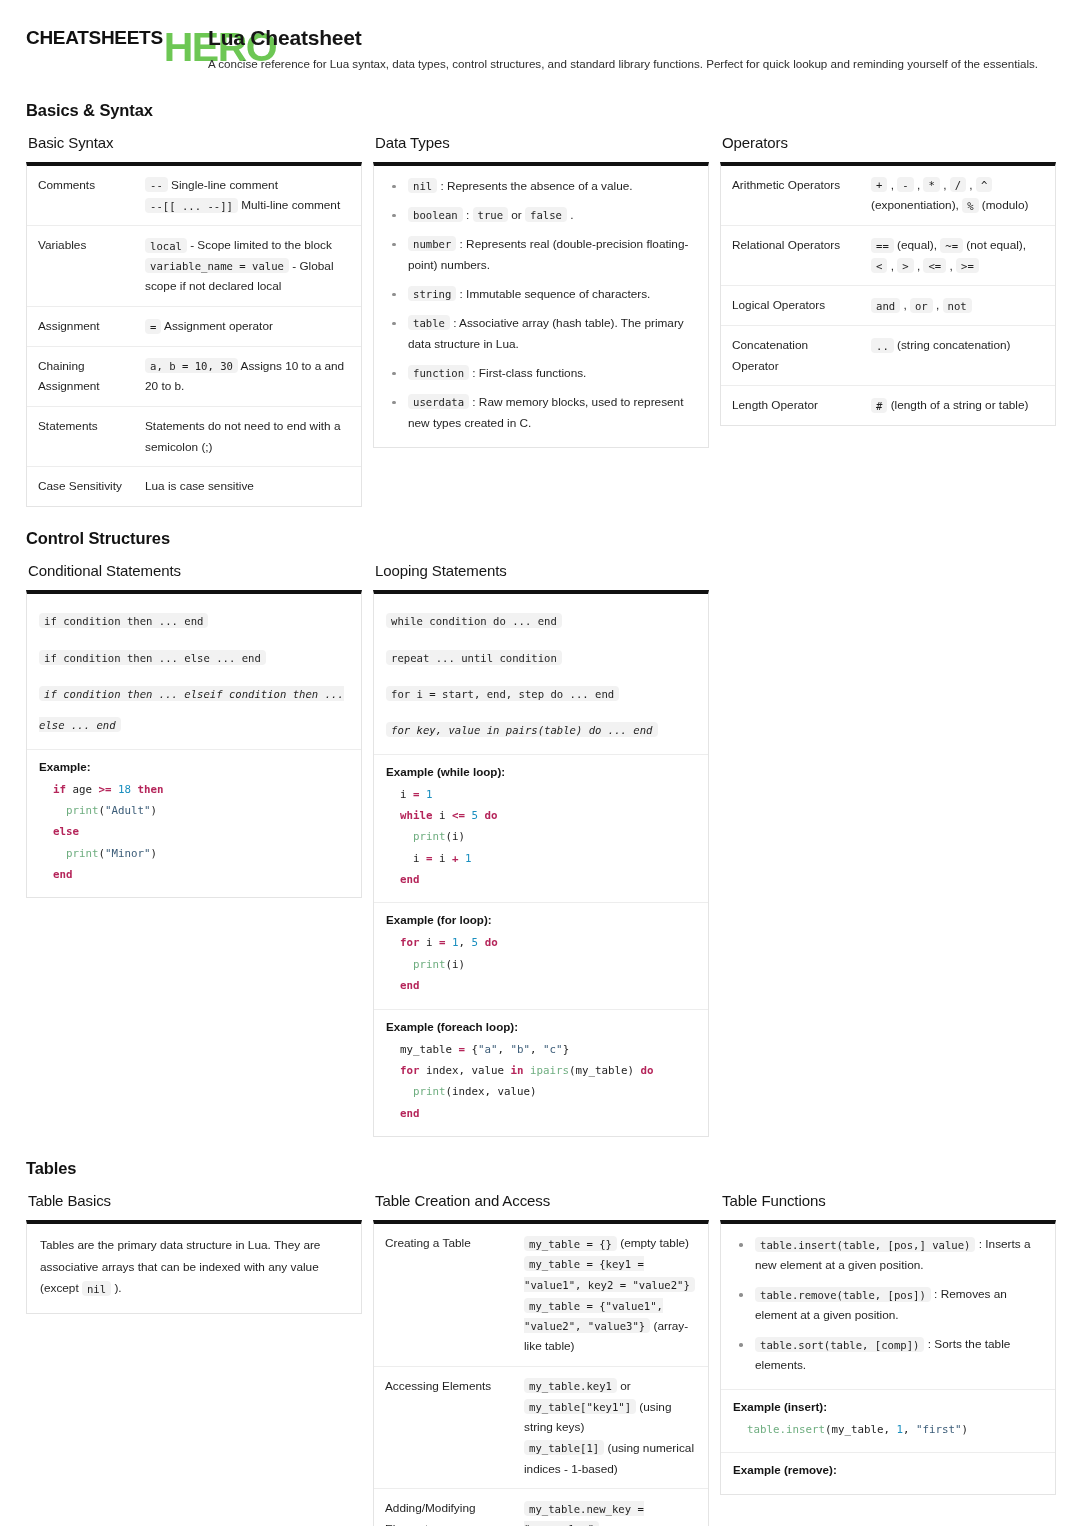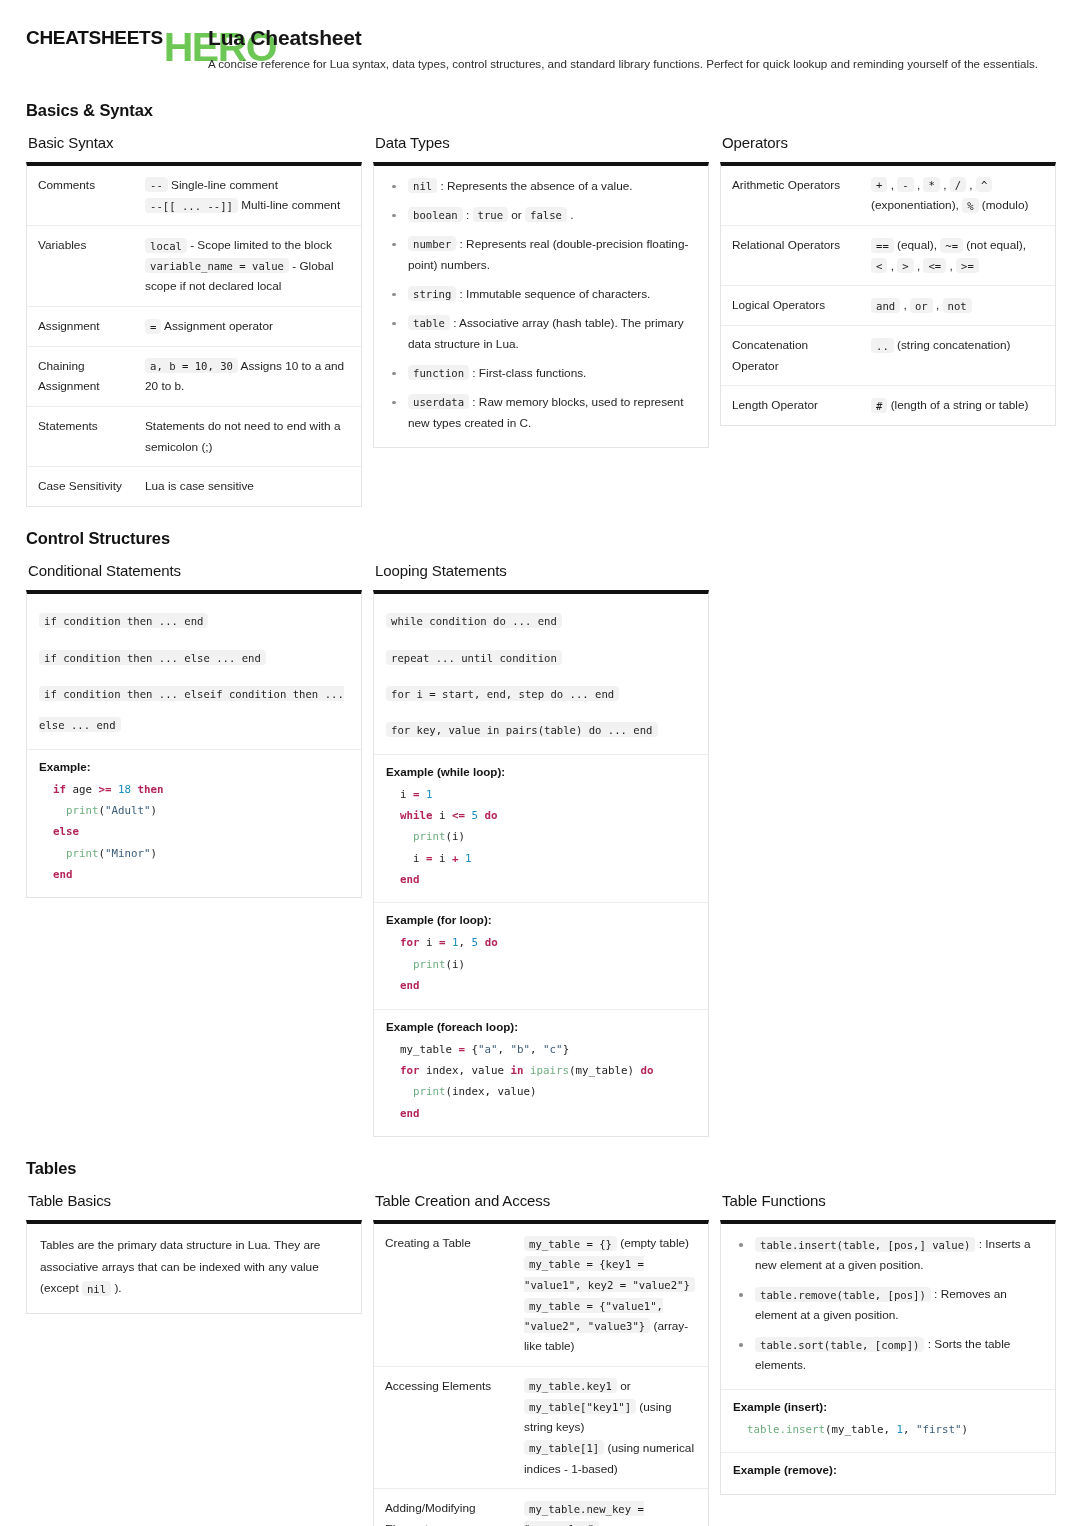--- a/index.html
+++ b/index.html
@@ -149,21 +149,21 @@
     position: absolute;
     left: 5px; top: 9px;
     width: 3.5px; height: 3.5px;
     border-radius: 50%;
     background: #8f8f8f;
   }
 
   
   .syn-block { padding: 10px 12px 10px 12px; }
   .syn-block .synline { margin-bottom: 5px; line-height: 1.95; }
-  .syn-block .synline:last-child { margin-bottom: 0; }
+  .syn-block .synline:last-child { margin-bottom: 0; font-style: italic; }
 
   
   .ex-block {
     border-top: 1px solid #ededed;
     padding: 10px 12px 12px 12px;
   }
   .ex-label {
     font-size: 11.6px;
     font-weight: 700;
     color: #141414;

